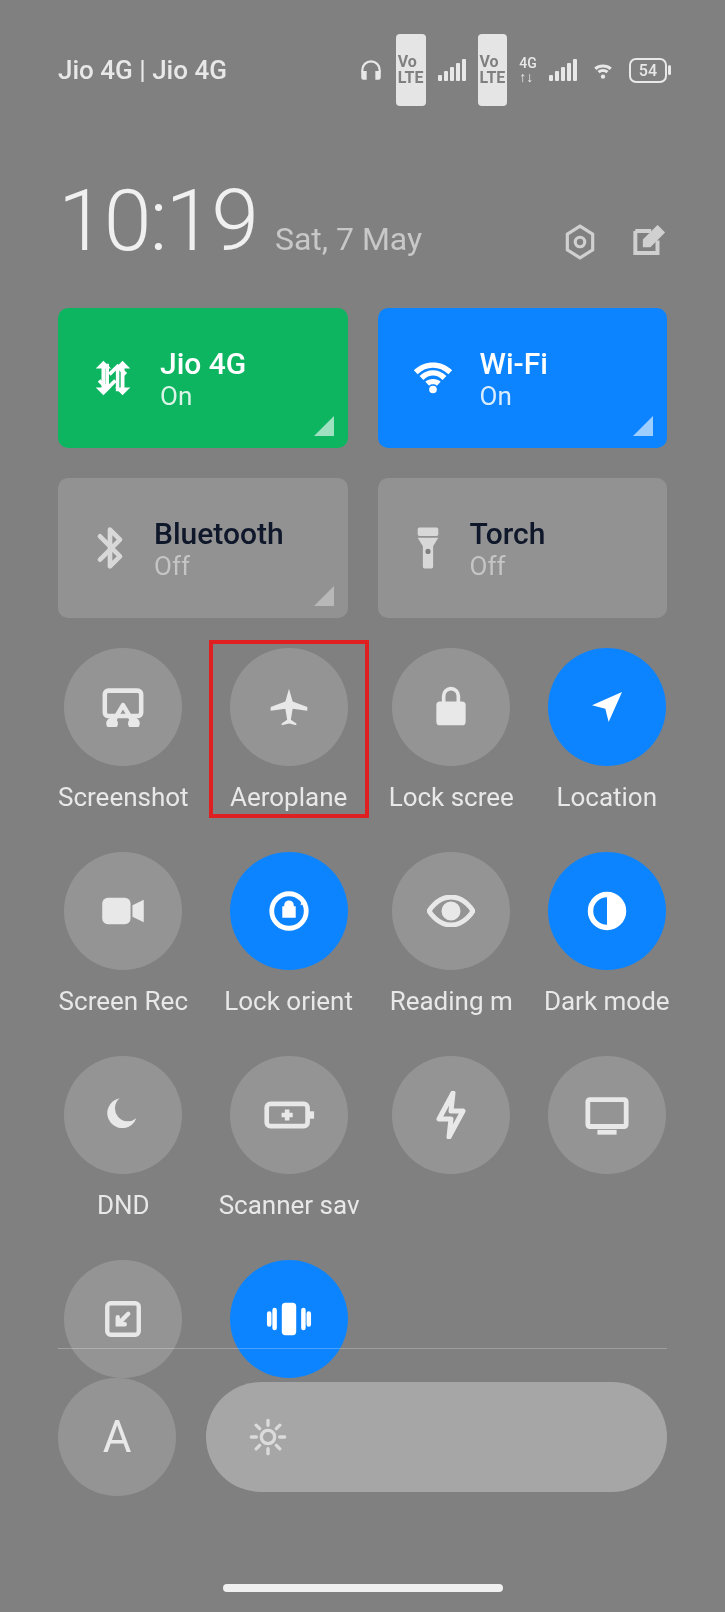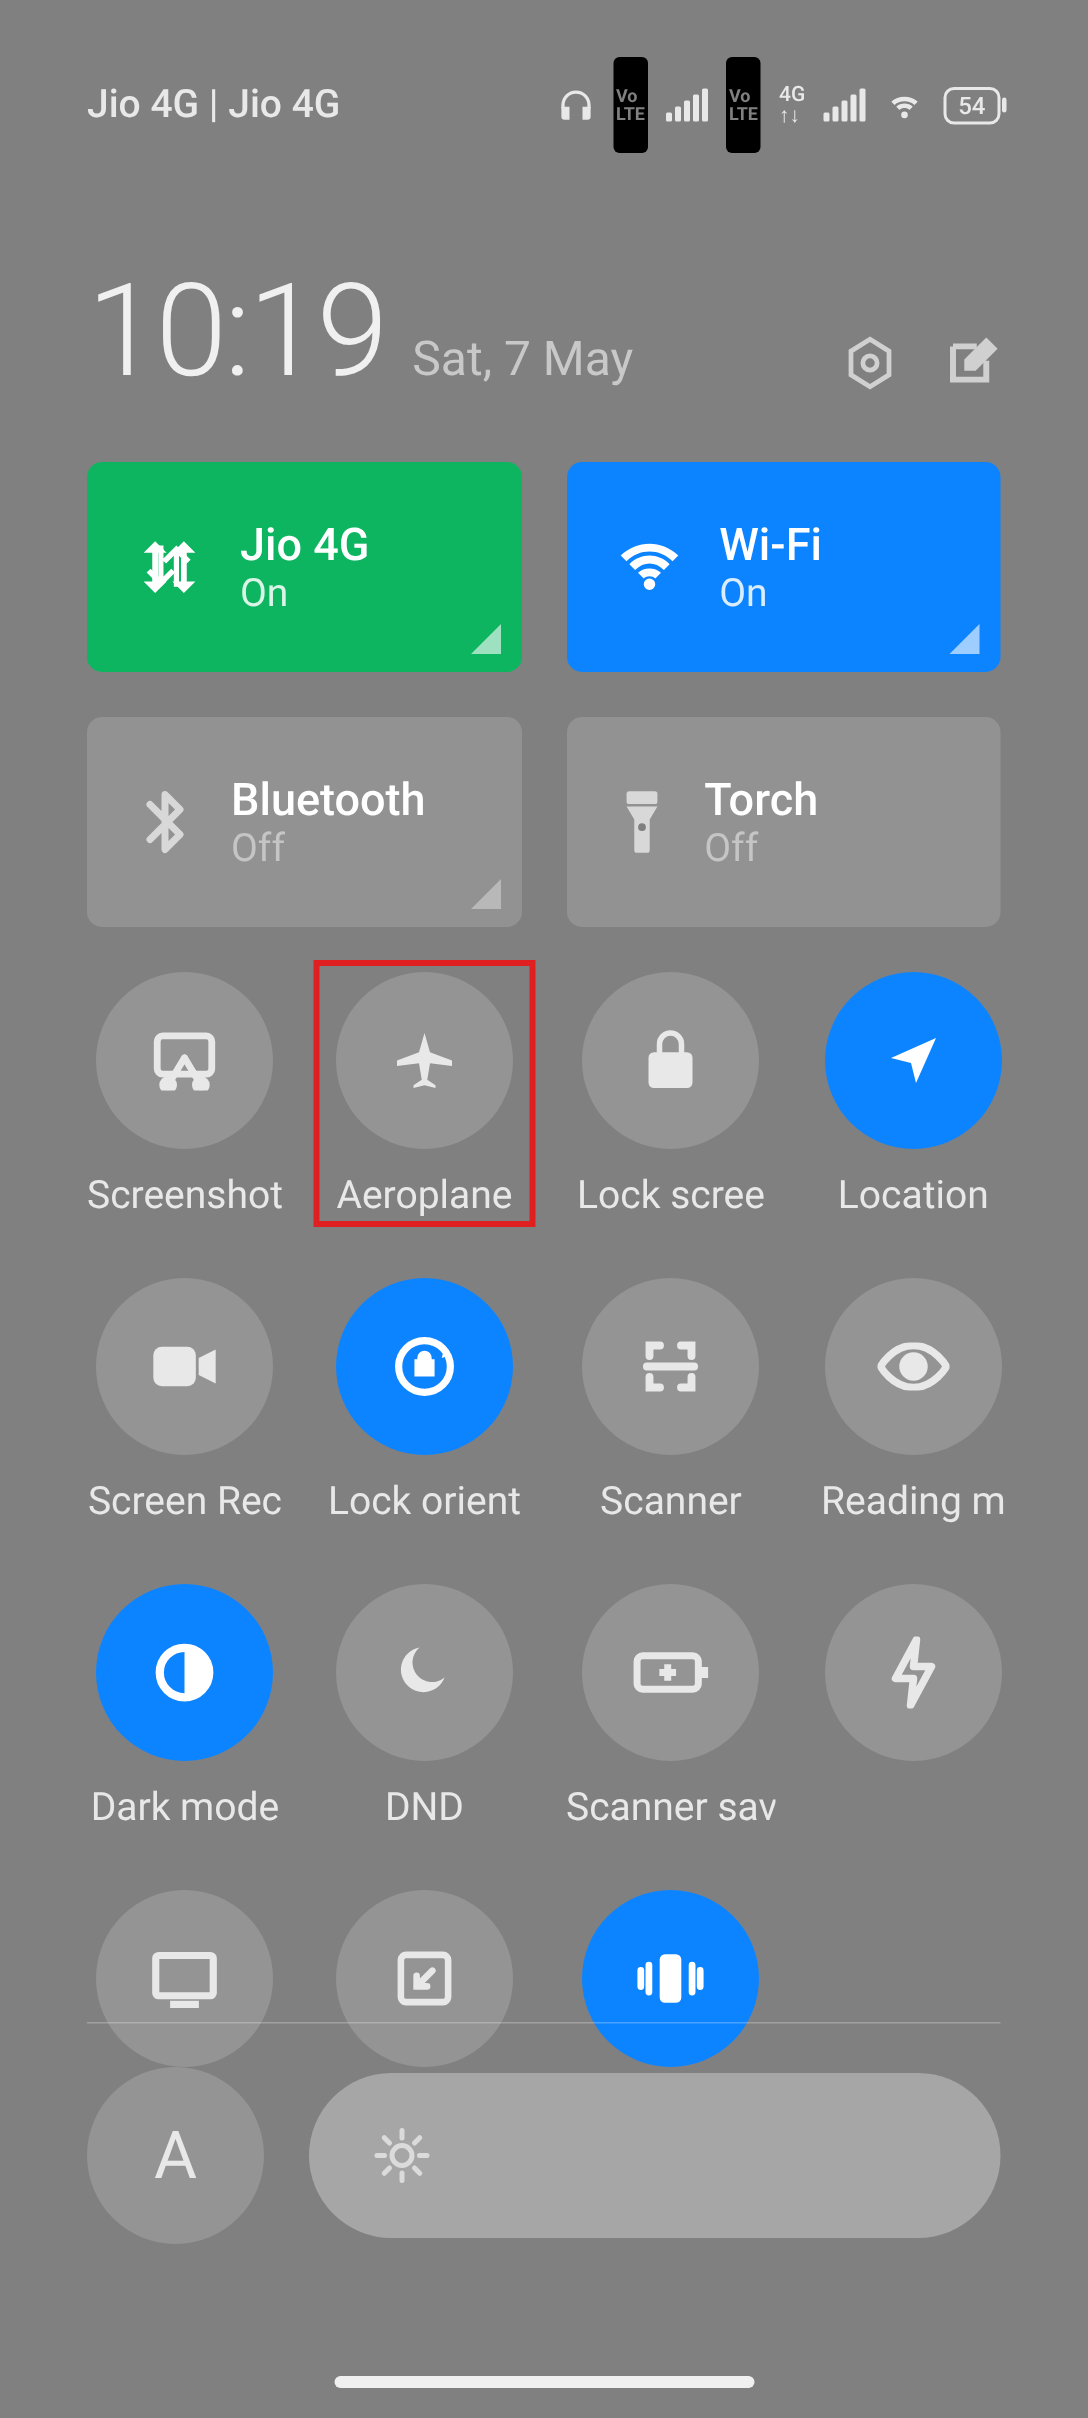--- a/index.html
+++ b/index.html
@@ -35,23 +35,23 @@
   .batt::after {
     content: "";
     position: absolute;
     right: -6px; top: 50%;
     transform: translateY(-50%);
     width: 3px; height: 10px;
     background: #e8e8e8;
     border-radius: 2px;
   }
   .volte {
-    background: #000000;
+    background: #e5e5e5;
     color: #808080;
-    font-size: 12px;
+    font-size: 16px;
     font-weight: 700;
     padding: 20px 2px;
     border-radius: 4px;
     line-height: 1;
   }
   .sigbars { display: inline-flex; align-items: flex-end; gap: 2px; height: 22px; }
   .sigbars span { width: 4px; background: #e8e8e8; border-radius: 1px; }
   .sigbars span:nth-child(1){height:6px}.sigbars span:nth-child(2){height:10px}
   .sigbars span:nth-child(3){height:14px}.sigbars span:nth-child(4){height:18px}
   .sigbars span:nth-child(5){height:22px}
@@ -89,21 +89,21 @@
     align-items: center;
     padding-left: 32px;
     gap: 24px;
     position: relative;
   }
   .bigtile.green { background: #0db561; }
   .bigtile.blue { background: #0d84ff; }
   .bigtile.off { background: rgba(255,255,255,0.14); }
   .bigtile .txt { display: flex; flex-direction: column; }
   .bigtile .title { font-size: 30px; font-weight: 500; color: #fff; }
-  .bigtile.off .title { color: #ffffff; }
+  .bigtile.off .title { color: #0f172a; }
   .bigtile .state { font-size: 26px; color: rgba(255,255,255,0.85); }
   .bigtile.off .state { color: #c5c5c5; }
   .tri {
     position: absolute;
     right: 14px; bottom: 12px;
     width: 0; height: 0;
     border-style: solid;
     border-width: 0 0 20px 20px;
     border-color: transparent transparent rgba(255,255,255,0.6) transparent;
   }
@@ -370,30 +370,20 @@
         <span>
       <svg width="46" height="46" viewBox="0 0 24 24" fill="none" stroke="#fff" stroke-width="2.5">
             <circle cx="12" cy="12" r="9"></circle>
             <path d="M19 5l2 3-3 1" fill="#fff" stroke="none"></path>
             <path d="M10 10V9a2 2 0 0 1 4 0v1m-5 0h6v5h-6v-5z" fill="#fff" stroke="#fff" stroke-width="1"></path>
           </svg>
     </span>
       </div>
     <span class="slabel">Lock orient</span>
   </div>
-  <div class="stile">
-    <div class="scircle">
-        <span>
-      <svg width="42" height="42" viewBox="0 0 24 24" fill="none" stroke="#e8e8e8" stroke-width="3" stroke-linecap="round">
-            <path d="M4 8V4h4M20 8V4h-4M4 16v4h4M20 16v4h-4M3 12h18"></path>
-          </svg>
-    </span>
-      </div>
-    <span class="slabel">Scanner</span>
-  </div>
 
   <div class="stile">
     <div class="scircle">
         <span>
       <svg width="48" height="32" viewBox="0 0 24 16" fill="none" stroke="#e8e8e8" stroke-width="2.5">
             <path d="M1 8s4-7 11-7 11 7 11 7-4 7-11 7S1 8 1 8z"></path>
             <circle cx="12" cy="8" r="3.5" fill="#e8e8e8"></circle>
           </svg>
     </span>
       </div>

